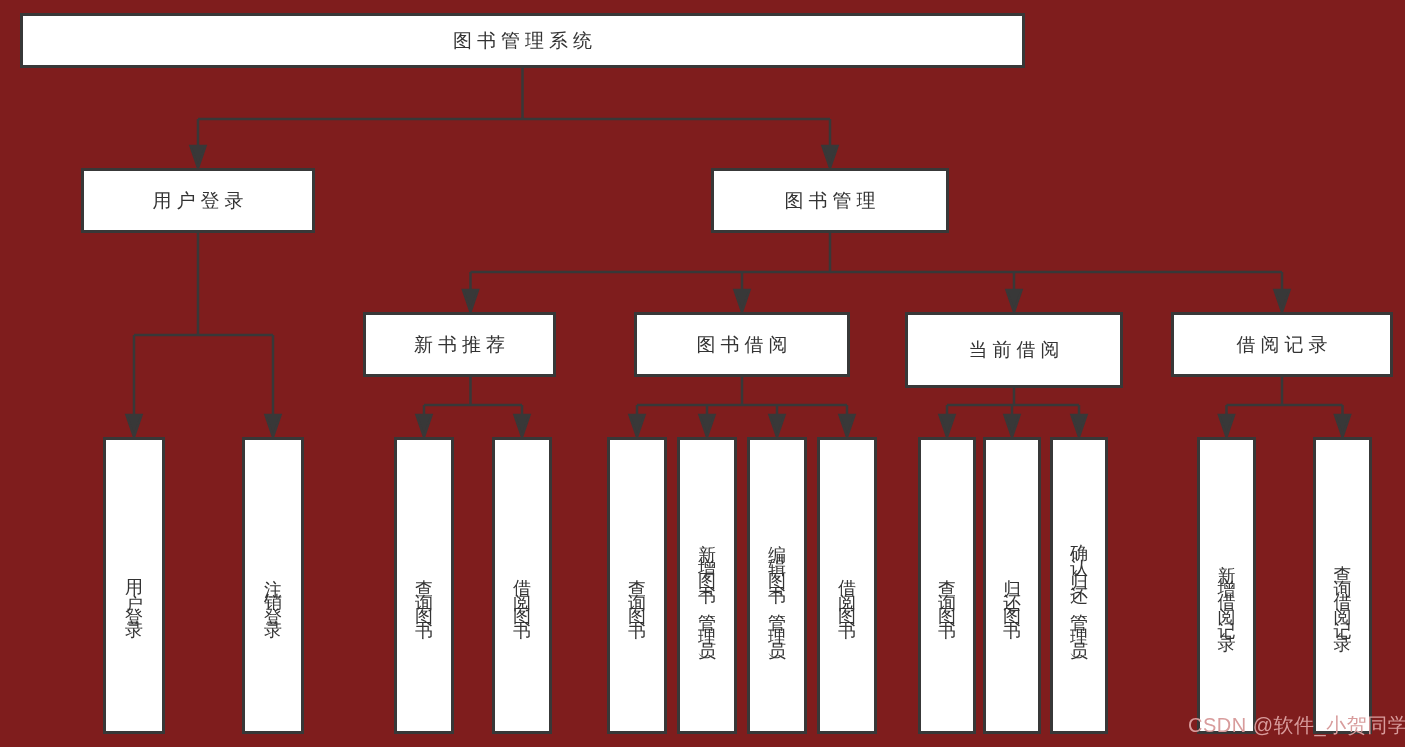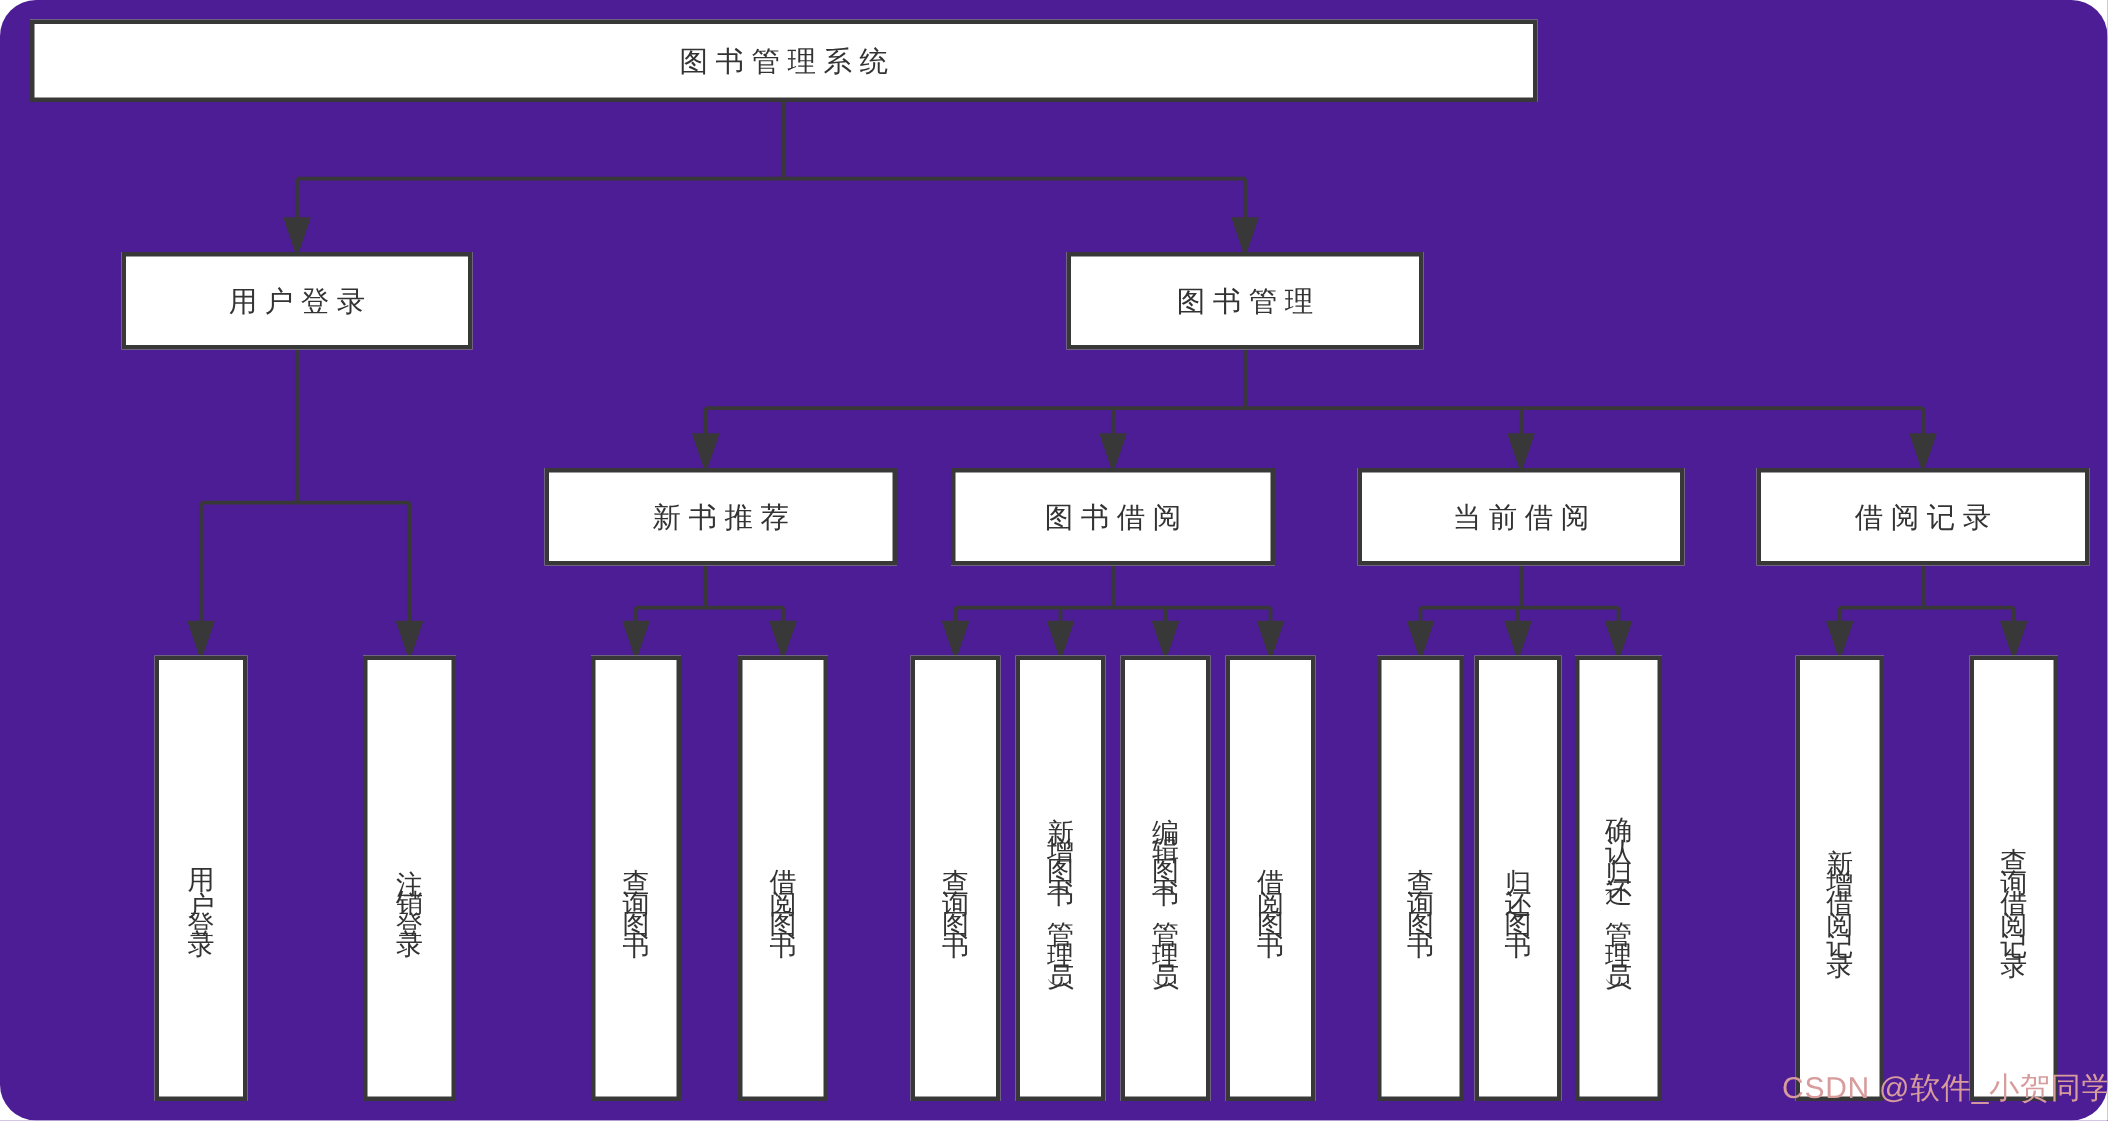--- a/index.html
+++ b/index.html
@@ -1,22 +1,21 @@
 <!DOCTYPE html>
 <html><head>
 <meta charset="utf-8">
 <style>
   html,body { margin:0; padding:0; background:#ffffff; }
   #stage {
     position:relative;
     width:1405px; height:747px;
-    background:#4c1d95;
+    background:#7f1d1d;
     font-family:"Liberation Sans","DejaVu Sans",sans-serif;
     overflow:hidden;
-    border-radius:24px;
   }
   #connectors { position:absolute; left:0; top:0; }
   .node {
     position:absolute;
     box-sizing:border-box;
     border:3px solid #383838;
     background:#ffffff;
     display:flex;
     align-items:center;
     justify-content:center;
@@ -108,27 +107,27 @@
     <span class="hlabel">图书管理系统</span>
   </div>
 
   <div class="node" style="left:81px; top:168px; width:234px; height:65px;">
     <span class="hlabel">用户登录</span>
   </div>
   <div class="node" style="left:711px; top:168px; width:238px; height:65px;font-family:Liberation Serif, serif;">
     <span class="hlabel">图书管理</span>
   </div>
 
-  <div class="node" style="left:363px; top:312px; width:235px; height:65px;">
+  <div class="node" style="left:363px; top:312px; width:193px; height:65px;">
     <span class="hlabel">新书推荐</span>
   </div>
   <div class="node" style="left:634px; top:312px; width:216px; height:65px;">
     <span class="hlabel">图书借阅</span>
   </div>
-  <div class="node" style="left:905px; top:312px; width:218px; height:65px;">
+  <div class="node" style="left:905px; top:312px; width:218px; height:76px;">
     <span class="hlabel">当前借阅</span>
   </div>
   <div class="node" style="left:1171px; top:312px; width:222px; height:65px;align-items:center;">
     <span class="hlabel">借阅记录</span>
   </div>
 
   <div class="node" style="left:103px; top:437px; width:62px; height:297px;">
     <span class="vlabel">用户登录</span>
   </div>
   <div class="node" style="left:242px; top:437px; width:62px; height:297px;">

